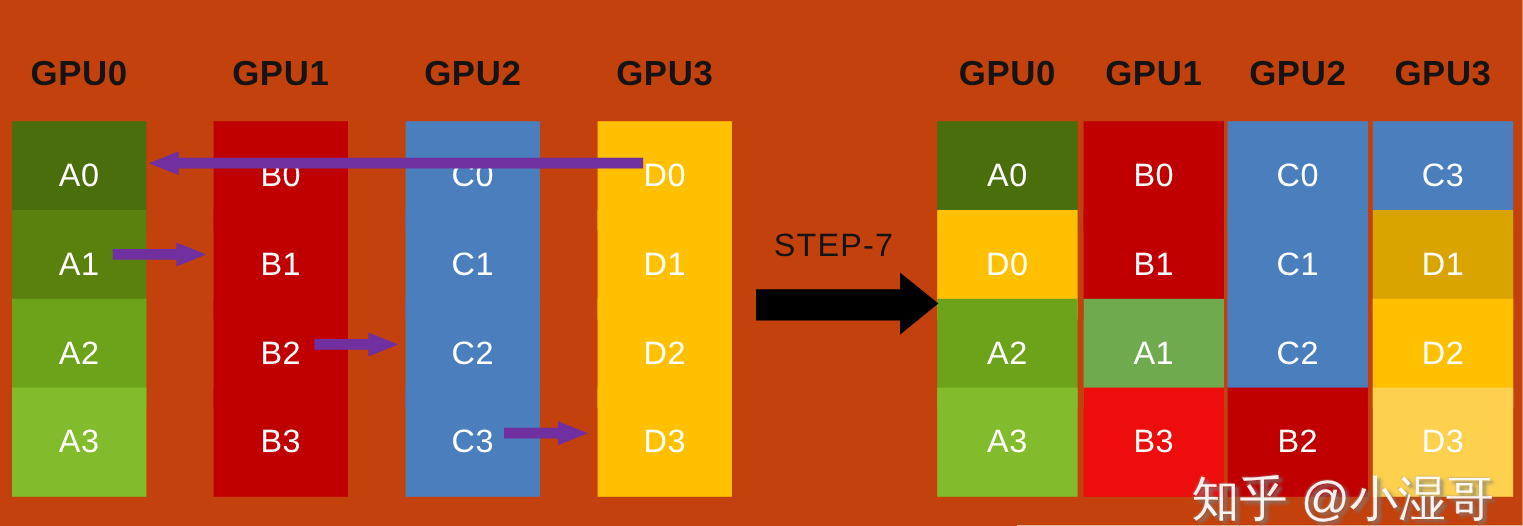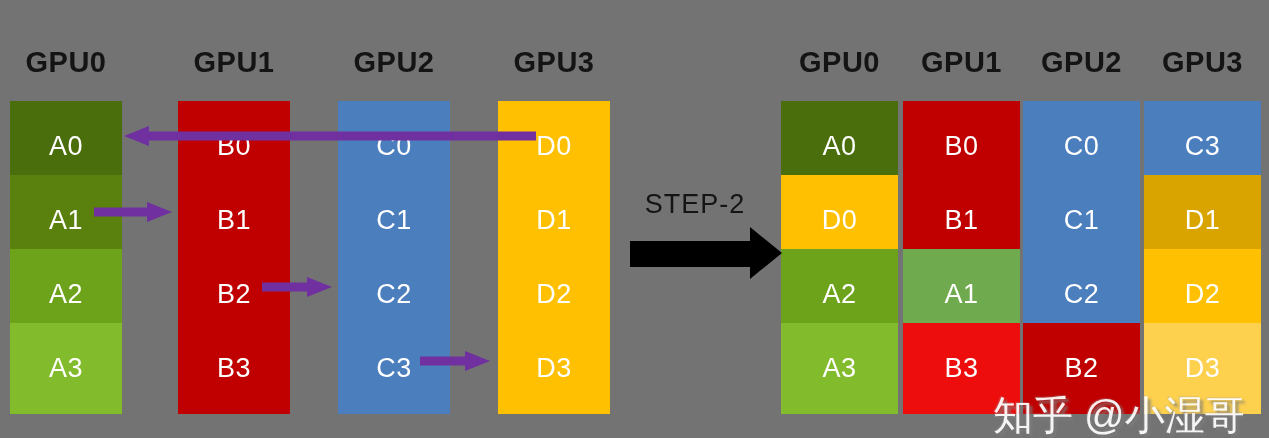--- a/index.html
+++ b/index.html
@@ -1,19 +1,19 @@
 <!DOCTYPE html>
 <html><head>
 <meta charset="utf-8">
 <style>
   html,body{margin:0;padding:0;background:#ffffff;}
   #canvas{
     position:relative;
     width:1269px;height:438px;
-    background:#737373;
+    background:#c2410c;
     overflow:hidden;
     font-family:"Liberation Sans", sans-serif;
   }
   .gpu-header{
     position:absolute;
     top:46px;height:32px;
     text-align:center;
     font-size:29px;font-weight:bold;
     color:#141414;
     letter-spacing:0.5px;
@@ -92,21 +92,21 @@
       <div class="cell" style="left: 1023px; top: 175px; width: 117px; background: rgb(74, 126, 189); color: rgb(255, 255, 255);">C1</div>
       <div class="cell" style="left: 1023px; top: 249px; width: 117px; background: rgb(74, 126, 189); color: rgb(255, 255, 255);">C2</div>
       <div class="cell" style="left: 1023px; top: 323px; width: 117px; background: rgb(192, 0, 0); color: rgb(255, 255, 255);">B2</div>
       <div class="gpu-header" style="left: 1144px; width: 117px;">GPU3</div>
       <div class="cell" style="left: 1144px; top: 101px; width: 117px; background: rgb(74, 126, 189); color: rgb(255, 255, 255);">C3</div>
       <div class="cell" style="left: 1144px; top: 175px; width: 117px; background: rgb(217, 164, 0); color: rgb(255, 255, 255);">D1</div>
       <div class="cell" style="left: 1144px; top: 249px; width: 117px; background: rgb(254, 192, 0); color: rgb(255, 255, 255);">D2</div>
       <div class="cell" style="left: 1144px; top: 323px; width: 117px; background: rgb(253, 208, 78); color: rgb(255, 255, 255);">D3</div>
     </div>
 
-  <div id="step-label" style="color: rgb(20, 20, 20);">STEP-2</div>
+  <div id="step-label" style="color: rgb(20, 20, 20);">STEP-7</div>
 
   <svg id="arrow-layer" width="1269" height="438" viewBox="0 0 1269 438" xmlns="http://www.w3.org/2000/svg">
 
     <polygon class="black-arrow" points="630,241 750,241 750,227 782,253 750,279 750,267 630,267" fill="#000000"></polygon>
 
     <g>
       <line class="purple-line" x1="536" y1="136" x2="147" y2="136" stroke="#7030a0" stroke-width="9"></line>
       <polygon class="purple-head" points="124,136 149,126 149,146" fill="#7030a0"></polygon>
     </g>
     <g>

